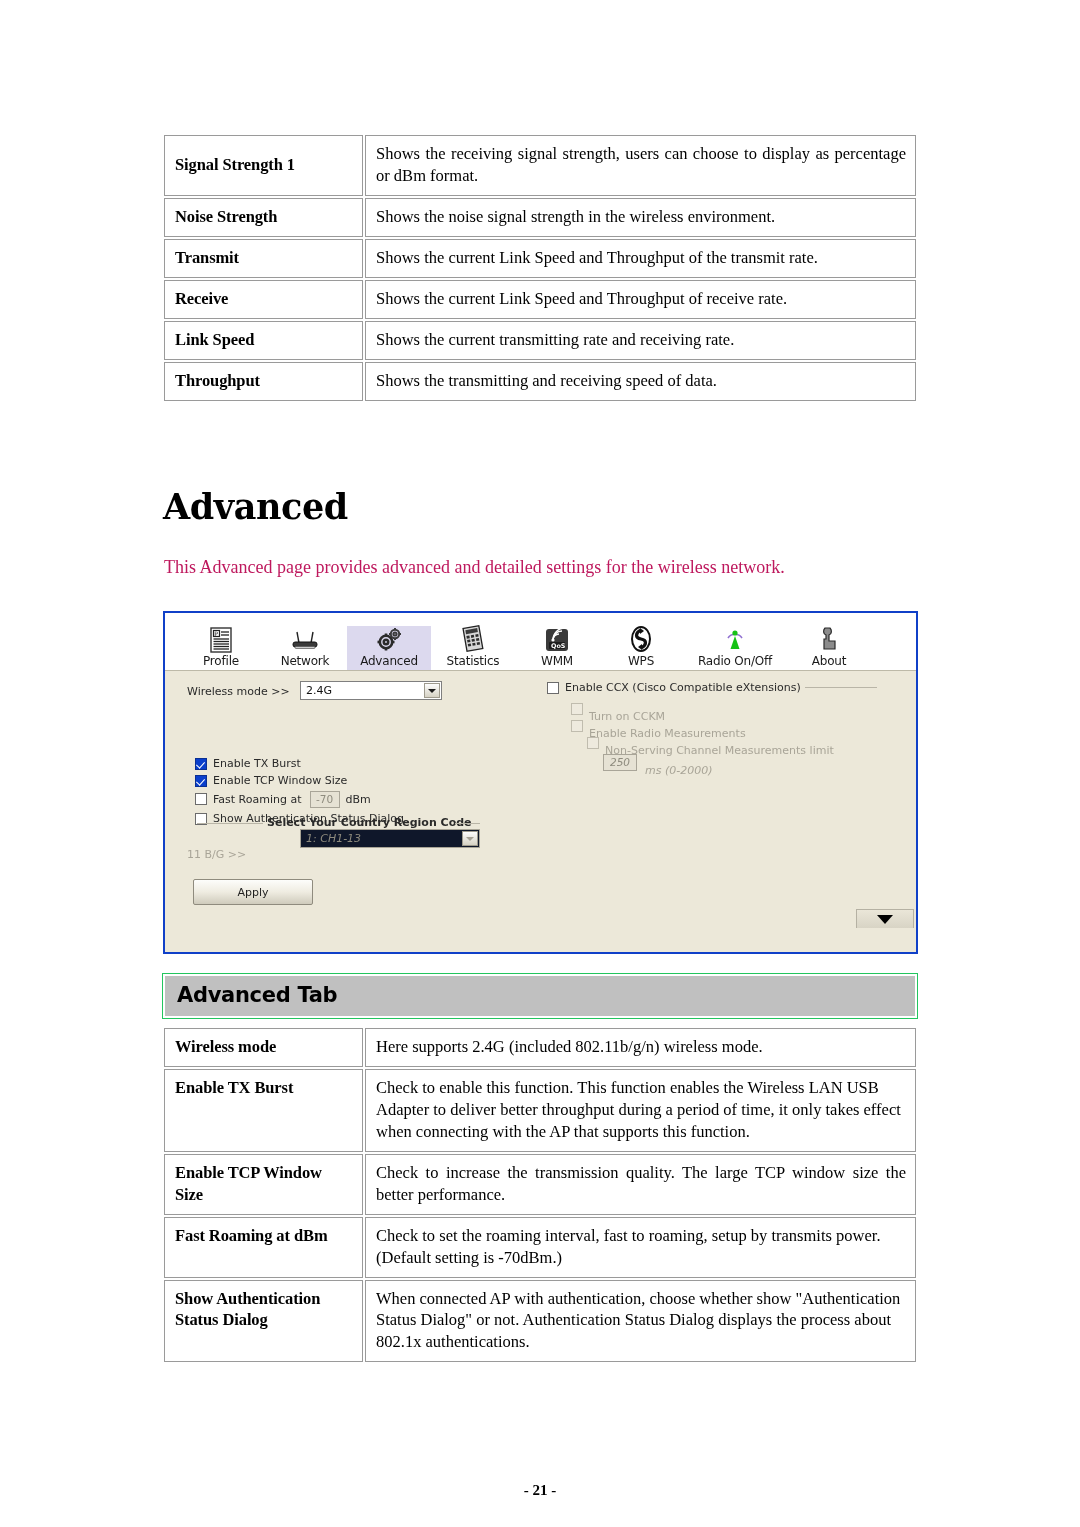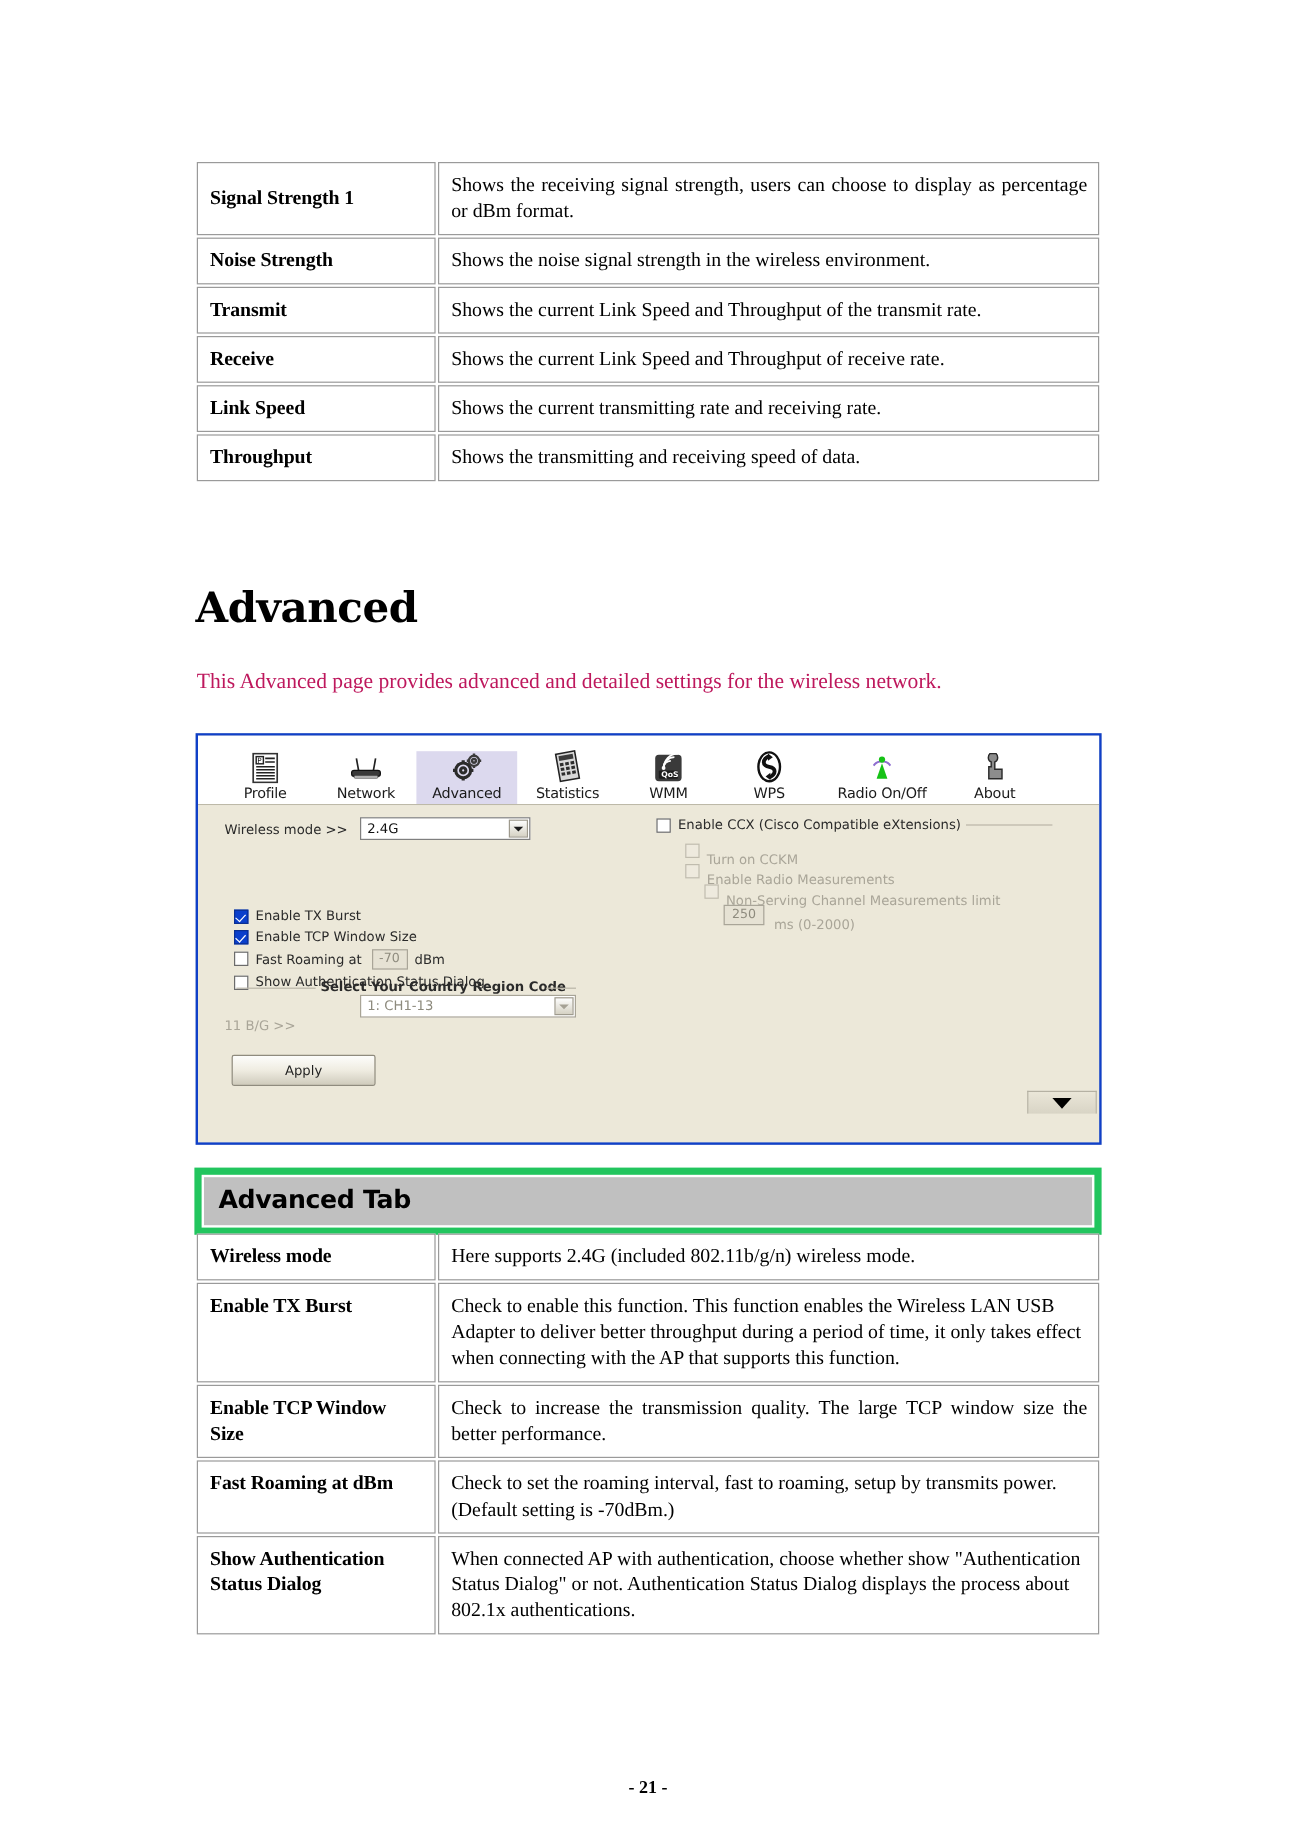--- a/index.html
+++ b/index.html
@@ -194,21 +194,21 @@
     display: flex;
     align-items: center;
     box-sizing: border-box;
     font-family: "DejaVu Sans", sans-serif;
     font-size: 11px;
     color: #111;
     padding-left: 5px;
     position: relative;
     cursor: pointer;
   }
-  .combo.dis { background: #ffffff; border-color: #a8a496; color: #8d8a7d; }
+  .combo.dis { background: #0f172a; border-color: #a8a496; color: #8d8a7d; font-style: italic; }
   .combo .arrow {
     position: absolute;
     right: 1px; top: 1px;
     width: 16px; height: 15px;
     background: linear-gradient(to bottom,#fdfdfd,#d6d2c4);
     border: 1px solid #9e9a8d;
     box-sizing: border-box;
     display: flex; align-items: center; justify-content: center;
   }
   .combo .arrow i {
@@ -298,21 +298,21 @@
     border-top: 9px solid #000;
     display: block;
   }
 
   
   #table-caption {
     position: absolute;
     left: 162px; top: 973px;
     width: 756px;
     box-sizing: border-box;
-    border: 6px solid #22c55e;
+    border: 1px solid #22c55e;
     background: #fff;
     padding: 2px;
   }
   #table-caption .inner {
     background: #c0c0c0;
     padding: 7px 10px 9px 12px;
     font-family: "DejaVu Sans", sans-serif;
     font-weight: bold;
     font-size: 21px;
     letter-spacing: -0.3px;
@@ -564,21 +564,21 @@
           <span class="lbl-s lbl-dim">Turn on CCKM</span>
         </div>
         <div class="cbrow" style="margin-left:24px;">
           <span class="cb dim"></span>
           <span class="lbl-s lbl-dim">Enable Radio Measurements</span>
         </div>
         <div class="cbrow" style="margin-left:40px;">
           <span class="cb dim"></span>
           <span class="lbl-s lbl-dim">Non-Serving Channel Measurements limit</span>
         </div>
-        <div class="cbrow" style="margin-left:56px;margin-top:3px;">
+        <div class="cbrow" style="margin-left:56px;margin-top:3px;font-style:italic;">
           <span class="txtbox" style="width:34px;">250</span>
           <span class="lbl-s lbl-dim" style="margin-left:8px;">ms (0-2000)</span>
         </div>
       </div>
       <div class="grouprule" style="left:640px;top:16px;width:72px;"></div>
 
       <div class="applybtn">Apply</div>
       <div class="expandbtn">
         <i></i>
       </div>

